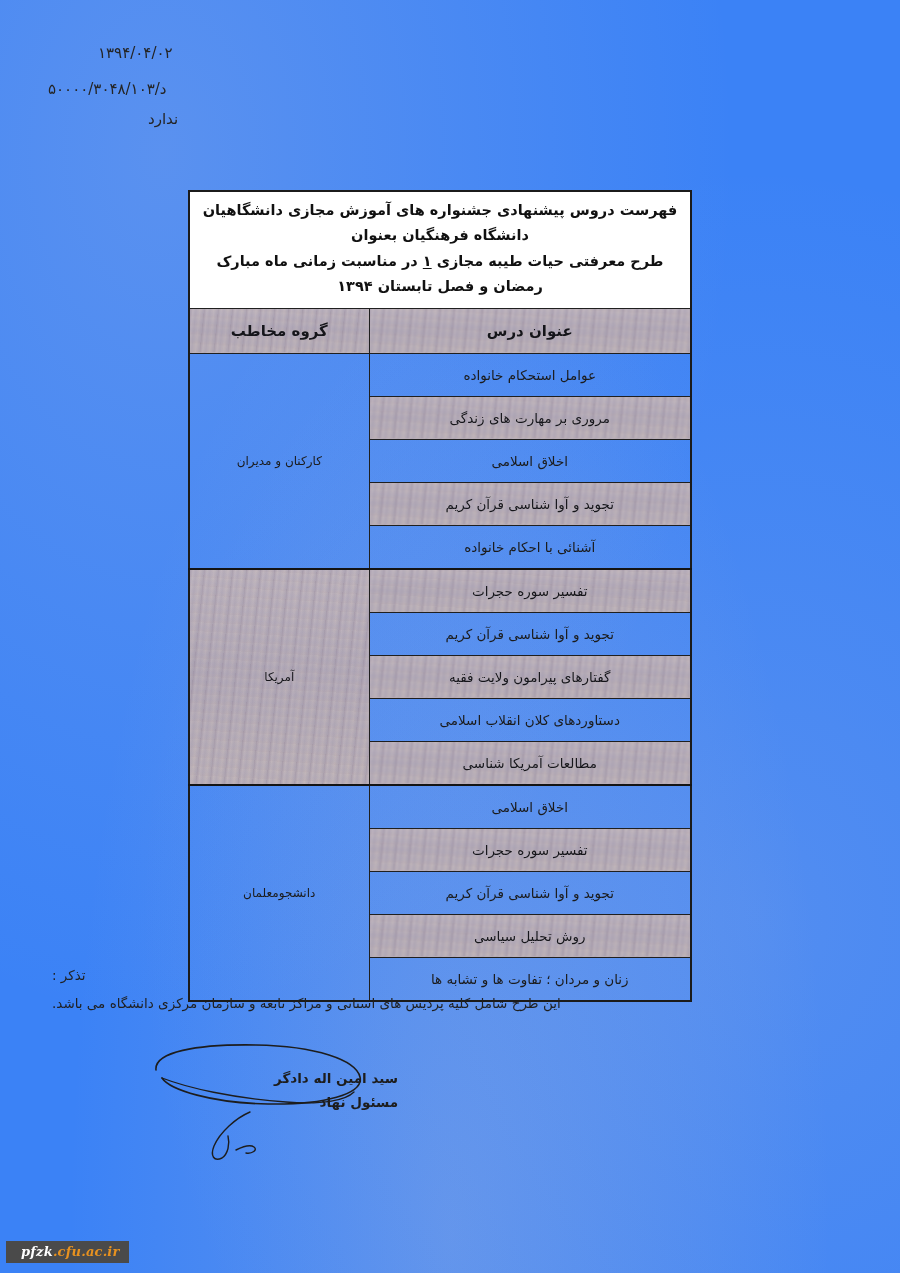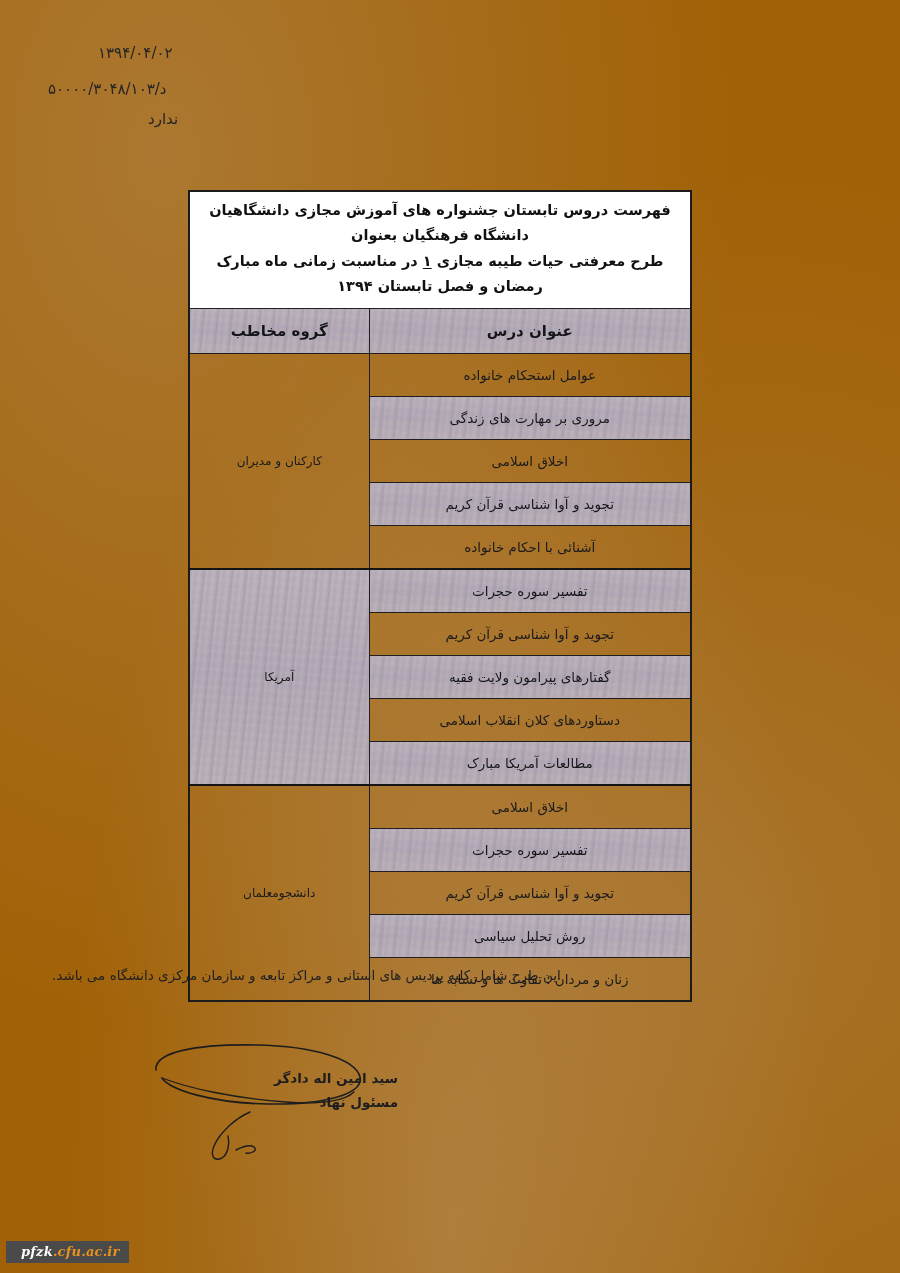--- a/index.html
+++ b/index.html
@@ -7,21 +7,21 @@
     margin: 0;
     padding: 0;
     background: #ffffff;
   }
 
   #page {
     position: relative;
     width: 900px;
     height: 1273px;
     margin: 0 auto;
-    background: #a16207;
+    background: #3b82f6;
     overflow: hidden;
     font-family: "DejaVu Sans", "Liberation Sans", sans-serif;
     color: #1a1a1a;
   }
 
   
   #paper-noise {
     position: absolute;
     inset: 0;
     pointer-events: none;
@@ -201,21 +201,21 @@
   <div class="hdr" id="hdr-enclosure">ندارد</div>
 
   <table id="doc-table">
     <colgroup>
       <col style="width:322px">
       <col style="width:180px">
     </colgroup>
     <tbody id="table-body">
         <tr>
           <td colspan="2" class="title-cell">
-            <div>فهرست دروس تابستان جشنواره های آموزش مجازی دانشگاهیان دانشگاه فرهنگیان بعنوان</div>
+            <div>فهرست دروس پیشنهادی جشنواره های آموزش مجازی دانشگاهیان دانشگاه فرهنگیان بعنوان</div>
             <div><span>طرح معرفتی حیات طیبه مجازی </span><span class="underline-1">۱</span><span> در مناسبت زمانی ماه مبارک رمضان و فصل تابستان ۱۳۹۴</span></div>
           </td>
         </tr>
         <tr>
           <td class="colhead shaded">عنوان درس</td>
           <td class="colhead shaded">گروه مخاطب</td>
         </tr>
         <tr>
           <td class="course-cell">عوامل استحکام خانواده</td>
           <td rowspan="5" class="group-cell">کارکنان و مدیران</td>
@@ -239,21 +239,21 @@
         <tr>
           <td class="course-cell">تجوید و آوا شناسی قرآن کریم</td>
         </tr>
         <tr>
           <td class="course-cell shaded">گفتارهای پیرامون ولایت فقیه</td>
         </tr>
         <tr>
           <td class="course-cell">دستاوردهای کلان انقلاب اسلامی</td>
         </tr>
         <tr>
-          <td class="course-cell shaded">مطالعات آمریکا مبارک</td>
+          <td class="course-cell shaded">مطالعات آمریکا شناسی</td>
         </tr>
         <tr class="group-sep">
           <td class="course-cell">اخلاق اسلامی</td>
           <td rowspan="5" class="group-cell">دانشجومعلمان</td>
         </tr>
         <tr>
           <td class="course-cell shaded">تفسیر سوره حجرات</td>
         </tr>
         <tr>
           <td class="course-cell">تجوید و آوا شناسی قرآن کریم</td>
@@ -261,20 +261,21 @@
         <tr>
           <td class="course-cell shaded">روش تحلیل سیاسی</td>
         </tr>
         <tr>
           <td class="course-cell">زنان و مردان ؛ تفاوت ها و تشابه ها</td>
         </tr>
       </tbody>
   </table>
 
   <div id="note">
+    <span class="note-label">تذکر :</span>
     <span class="note-body">این طرح شامل کلیه پردیس های استانی و مراکز تابعه و سازمان مرکزی دانشگاه می باشد.</span>
   </div>
 
   <div id="signature-block">
     <svg id="sig-scribble" viewBox="0 0 250 130">
       <path d="M8,30 C6,12 48,4 108,5 C168,6 208,20 212,37 C216,54 176,65 120,64 C64,63 22,50 14,38" fill="none" stroke="#1d1d1d" stroke-width="1.6" stroke-linecap="round"></path>
       <path d="M14,38 C40,48 84,58 138,62 C176,65 198,60 206,52" fill="none" stroke="#1d1d1d" stroke-width="1.3" stroke-linecap="round"></path>
       <path d="M102,72 C88,78 72,92 66,106 C62,116 66,122 74,118 C80,114 82,104 80,96" fill="none" stroke="#1d1d1d" stroke-width="1.4" stroke-linecap="round"></path>
       <path d="M88,110 C96,106 102,104 106,107 C110,110 104,114 98,113" fill="none" stroke="#1d1d1d" stroke-width="1.4" stroke-linecap="round"></path>
     </svg>

